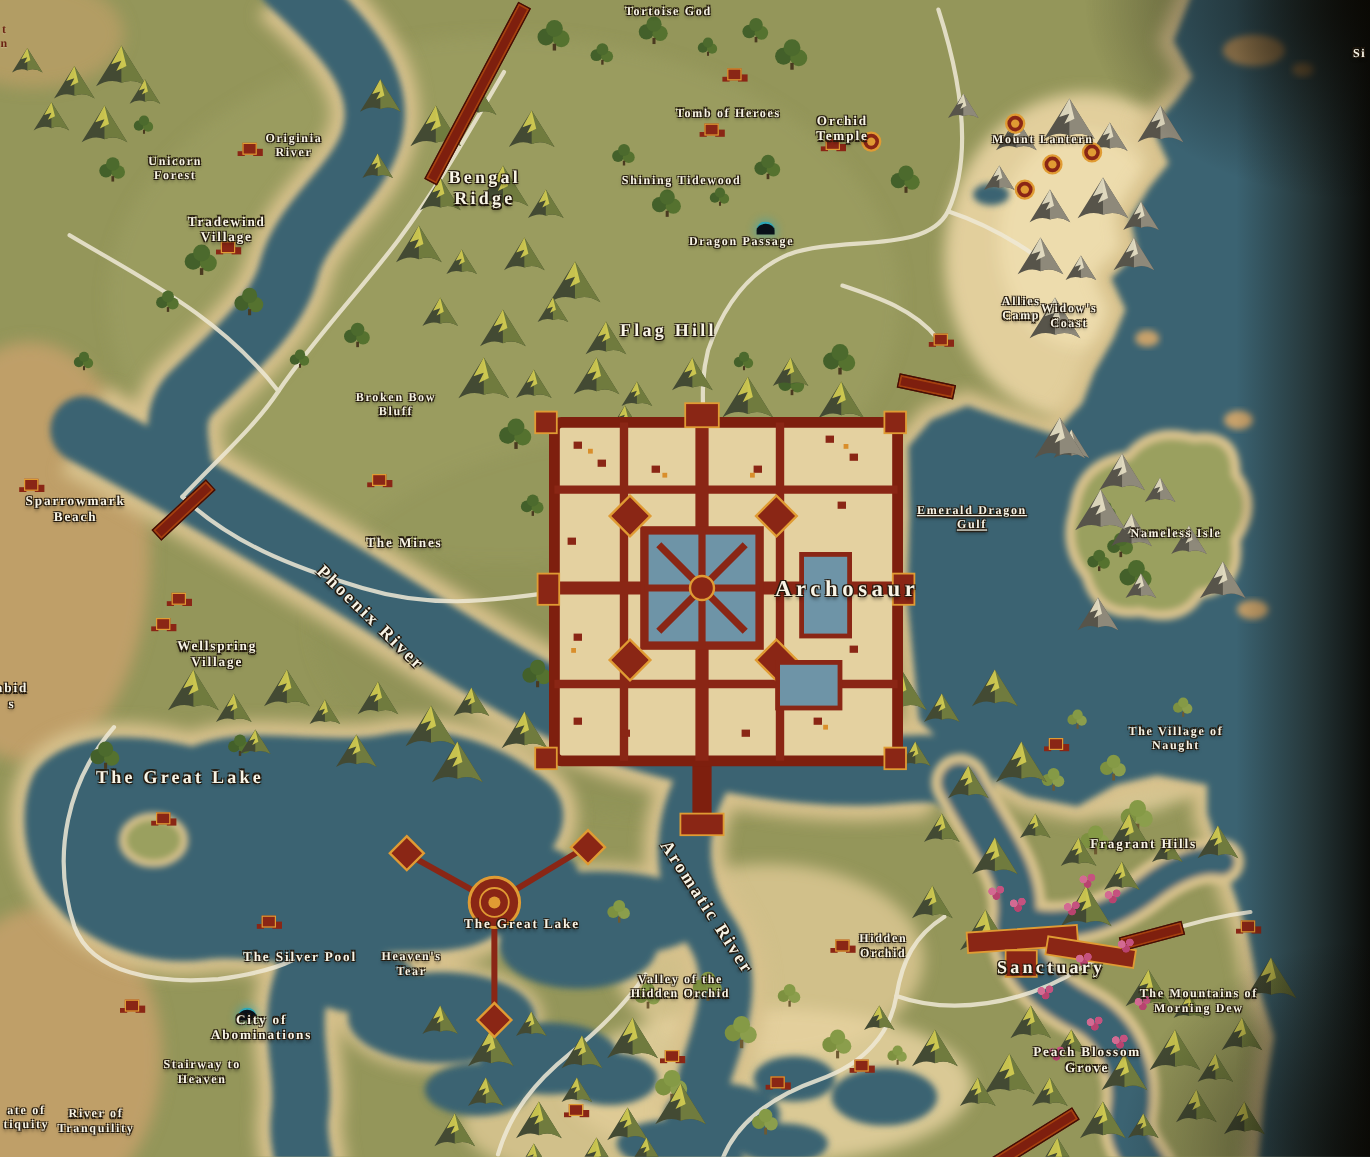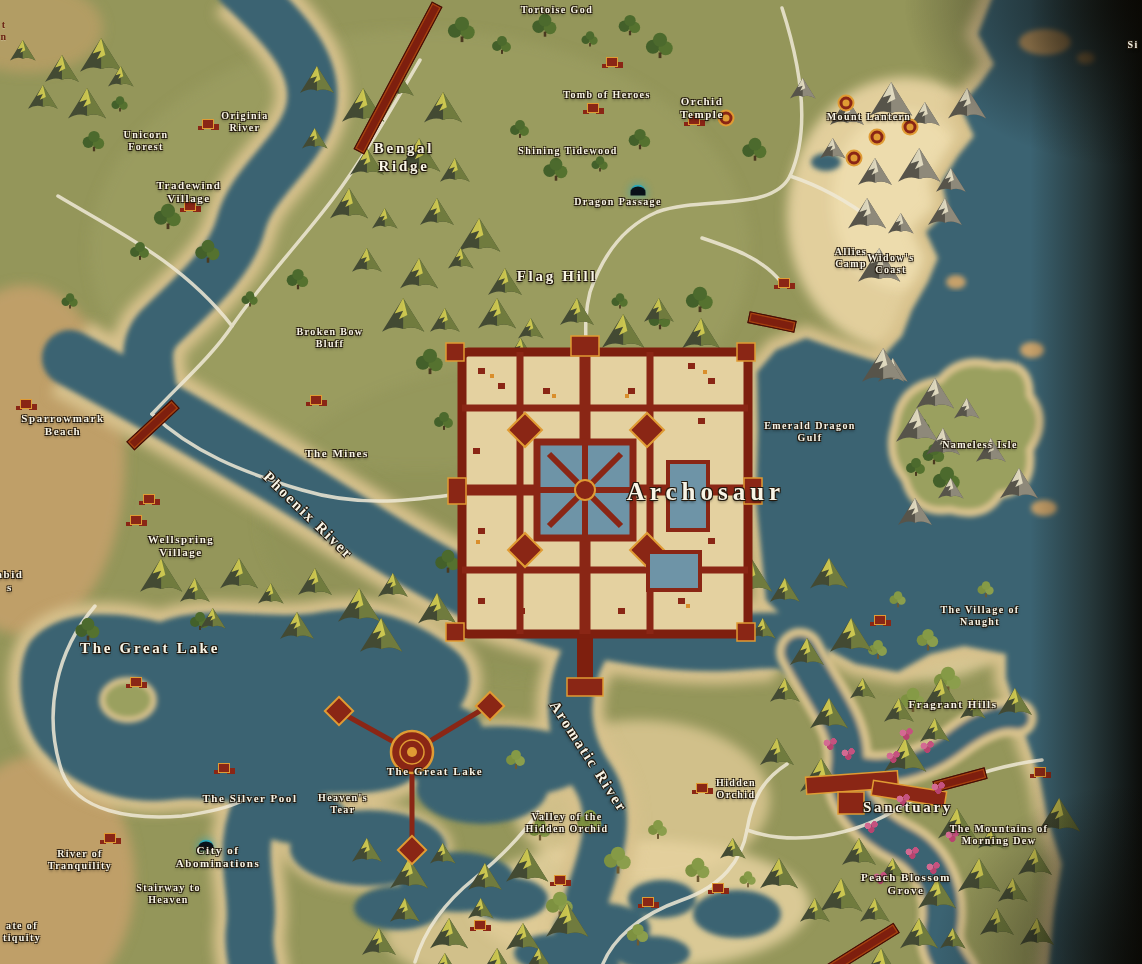--- a/index.html
+++ b/index.html
@@ -7,21 +7,21 @@
        font-family:"Liberation Serif","DejaVu Serif",serif;}
   #terrain{position:absolute;left:0;top:0;}
   
   .map-label{position:absolute;transform:translate(-50%,-50%);color:#f8f4e6;font-weight:bold;
     text-align:center;white-space:pre-line;line-height:1.18;letter-spacing:.14em;z-index:40;
     text-shadow:-1px -1px 0 #241a0e,1px -1px 0 #241a0e,-1px 1px 0 #241a0e,1px 1px 0 #241a0e,0 2px 3px rgba(0,0,0,.55);}
   .map-label.sm{font-size:11px;}
   .map-label.md{font-size:10px;}
   .map-label.riv{font-size:15px;}
   .map-label.lg{font-size:15px;letter-spacing:.18em;font-family:Liberation Serif, serif;}
-  .map-label.xl{font-size:25px;letter-spacing:.2em;}
+  .map-label.xl{font-size:19px;letter-spacing:.2em;}
   .map-label.red{color:#6b2312;text-shadow:0 1px 1px rgba(255,255,255,.25);}
   
   .icon{position:absolute;z-index:30;transform:translate(-50%,-50%);}
   .icon.settlement{width:10px;height:8px;background:#8a2615;border:1px solid #e09b33;
     box-shadow:7px 3px 0 -2px #8a2615,-7px 4px 0 -3px #8a2615;}
   .icon.cave{width:15px;height:9px;background:#091119;border-radius:9px 9px 0 0;
     border-top:2px solid #2ea8b8;box-shadow:0 0 7px 2px rgba(46,168,184,.45);}
   .icon.bridge{height:10px;background:#7e1f0e;border:1.5px solid #401005;box-shadow:inset 0 0 0 1.5px #a5400f;}
   .icon.tower{width:13px;height:13px;border-radius:50%;background:#8a2615;border:2px solid #e09b33;}
   .icon.tower::after{content:"";position:absolute;inset:3px;border-radius:50%;background:#e09b33;}
@@ -468,48 +468,48 @@
       <div class="map-label md" style="left: 811px; top: 258px; margin-left: 40px;">Allies
 Camp</div>
       <div class="map-label md" style="left: 891px; top: 264px;">Widow's
 Coast</div>
       <div class="map-label lg" style="left: 557px; top: 277px;">Flag Hill</div>
       <div class="map-label md" style="left: 330px; top: 338px;">Broken Bow
 Bluff</div>
       <div class="map-label sm" style="left: 63px; top: 425px;">Sparrowmark
 Beach</div>
       <div class="map-label sm" style="left: 337px; top: 425px; margin-top: 28px;">The Mines</div>
-      <div class="map-label md" style="left: 810px; top: 432px;">Emerald Dragon
+      <div class="map-label md" style="left: 810px; top: 432px; text-decoration: underline;">Emerald Dragon
 Gulf</div>
       <div class="map-label md" style="left: 980px; top: 445px;">Nameless Isle</div>
       <div class="map-label riv" style="left: 308px; top: 516px; transform: translate(-50%, -50%) rotate(44deg);">Phoenix River</div>
       <div class="map-label sm" style="left: 181px; top: 530px; margin-top: 16px;">Wellspring
 Village</div>
       <div class="map-label xl" style="left: 706px; top: 492px;">Archosaur</div>
       <div class="map-label lg" style="left: 150px; top: 649px;">The Great Lake</div>
       <div class="map-label md" style="left: 980px; top: 616px;">The Village of
 Naught</div>
       <div class="map-label sm" style="left: 953px; top: 704px; text-align: right;">Fragrant Hills</div>
       <div class="map-label md" style="left: 736px; top: 789px;">Hidden
 Orchid</div>
-      <div class="map-label lg" style="left: 908px; top: 808px;">Sanctuary</div>
+      <div class="map-label lg" style="left: 876px; top: 808px;">Sanctuary</div>
       <div class="map-label sm" style="left: 435px; top: 771px;">The Great Lake</div>
       <div class="map-label sm" style="left: 250px; top: 798px;">The Silver Pool</div>
       <div class="map-label md" style="left: 343px; top: 804px;">Heaven's
 Tear</div>
       <div class="map-label riv" style="left: 588px; top: 757px; transform: translate(-50%, -50%) rotate(57deg);">Aromatic River</div>
       <div class="map-label md" style="left: 567px; top: 823px;">Valley of the
 Hidden Orchid</div>
       <div class="map-label md" style="left: 999px; top: 835px;">The Mountains of
 Morning Dew</div>
       <div class="map-label sm" style="left: 906px; top: 884px;">Peach Blossom
 Grove</div>
       <div class="map-label sm" style="left: 218px; top: 857px;">City of
 Abominations</div>
-      <div class="map-label md" style="left: 80px; top: 860px;">River of
+      <div class="map-label md" style="left: 80px; top: 935px;">River of
 Tranquility</div>
       <div class="map-label md" style="left: 152px; top: 894px; padding-left: 33px;">Stairway to
 Heaven</div>
       <div class="map-label md red" style="left: 4px; top: 31px;">t
 n</div>
       <div class="map-label md" style="left: 1133px; top: 45px;">Si</div>
       <div class="map-label sm" style="left: 10px; top: 581px;">abid
 s</div>
       <div class="map-label md" style="left: 22px; top: 932px;">ate of
 tiquity</div>

